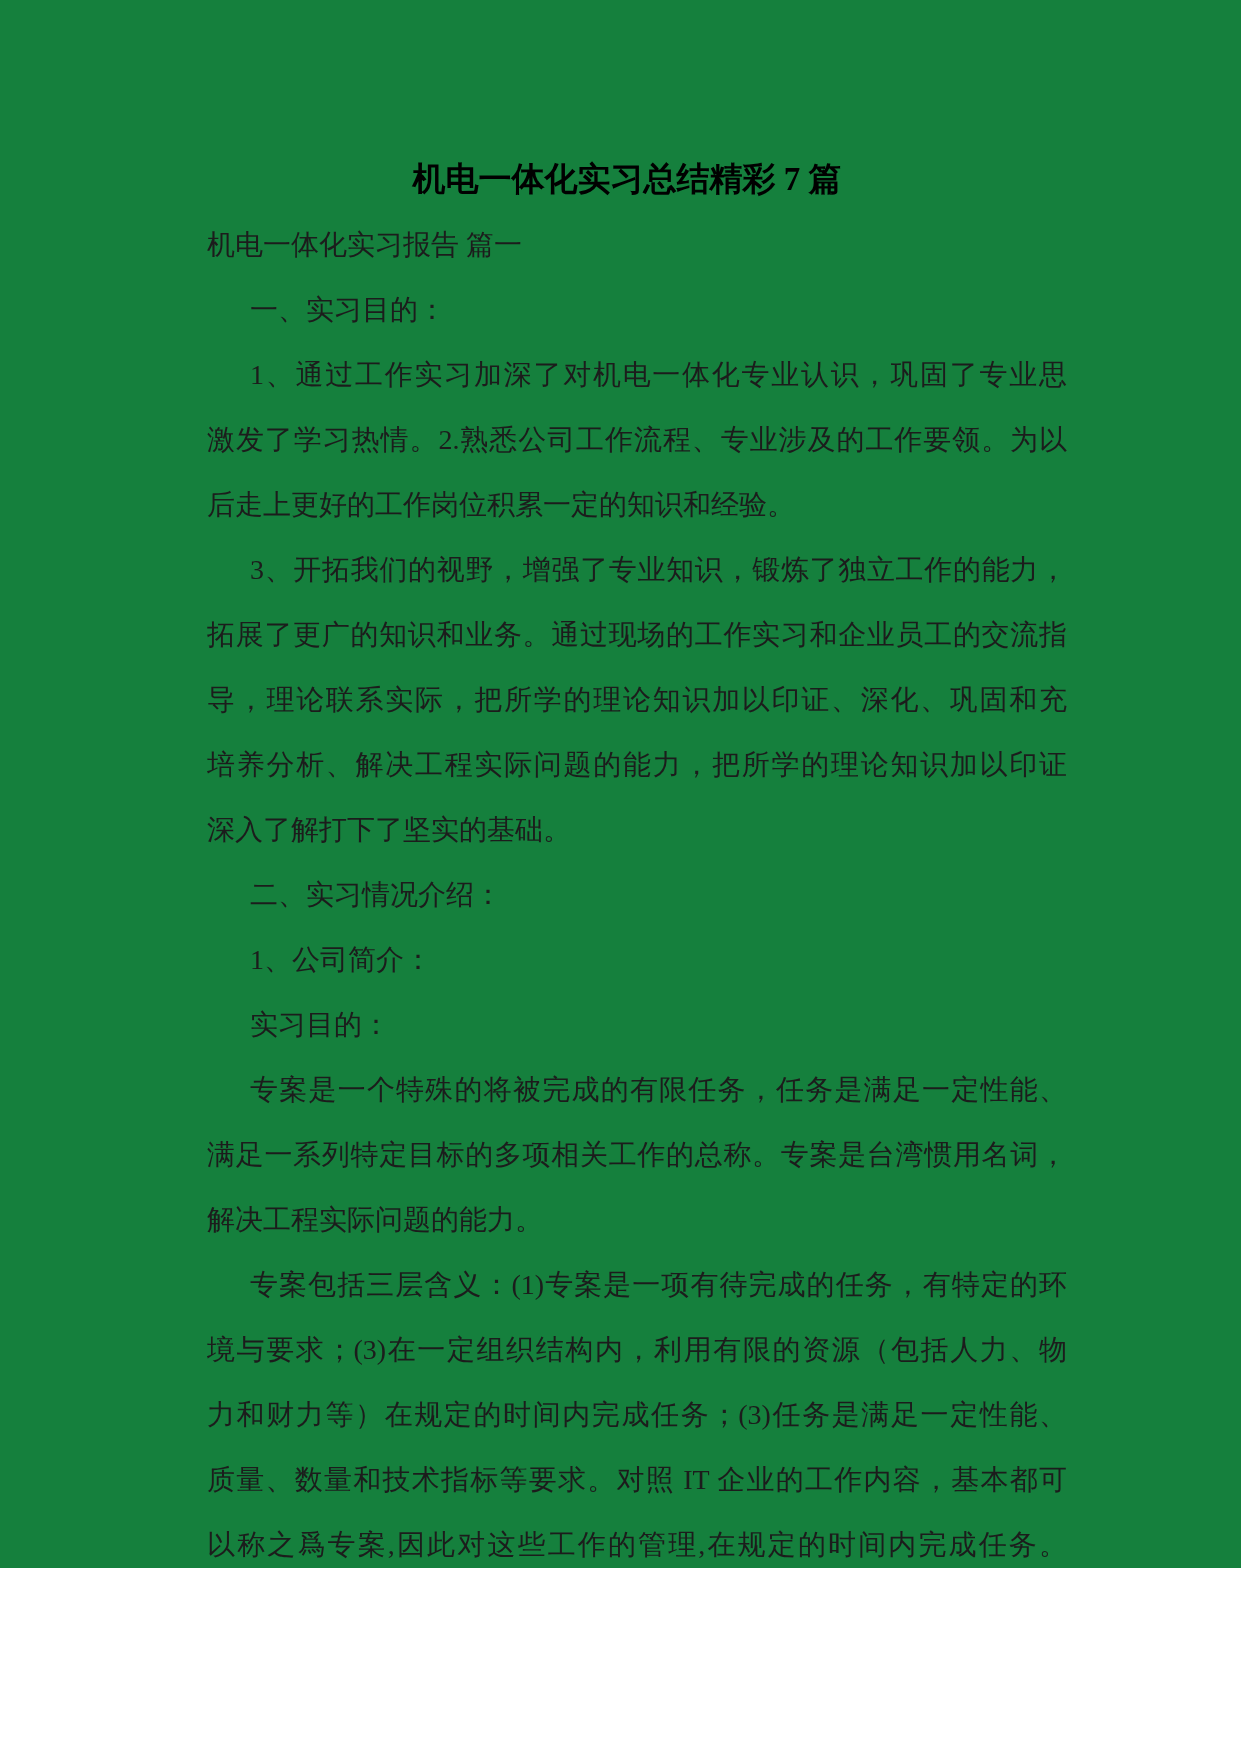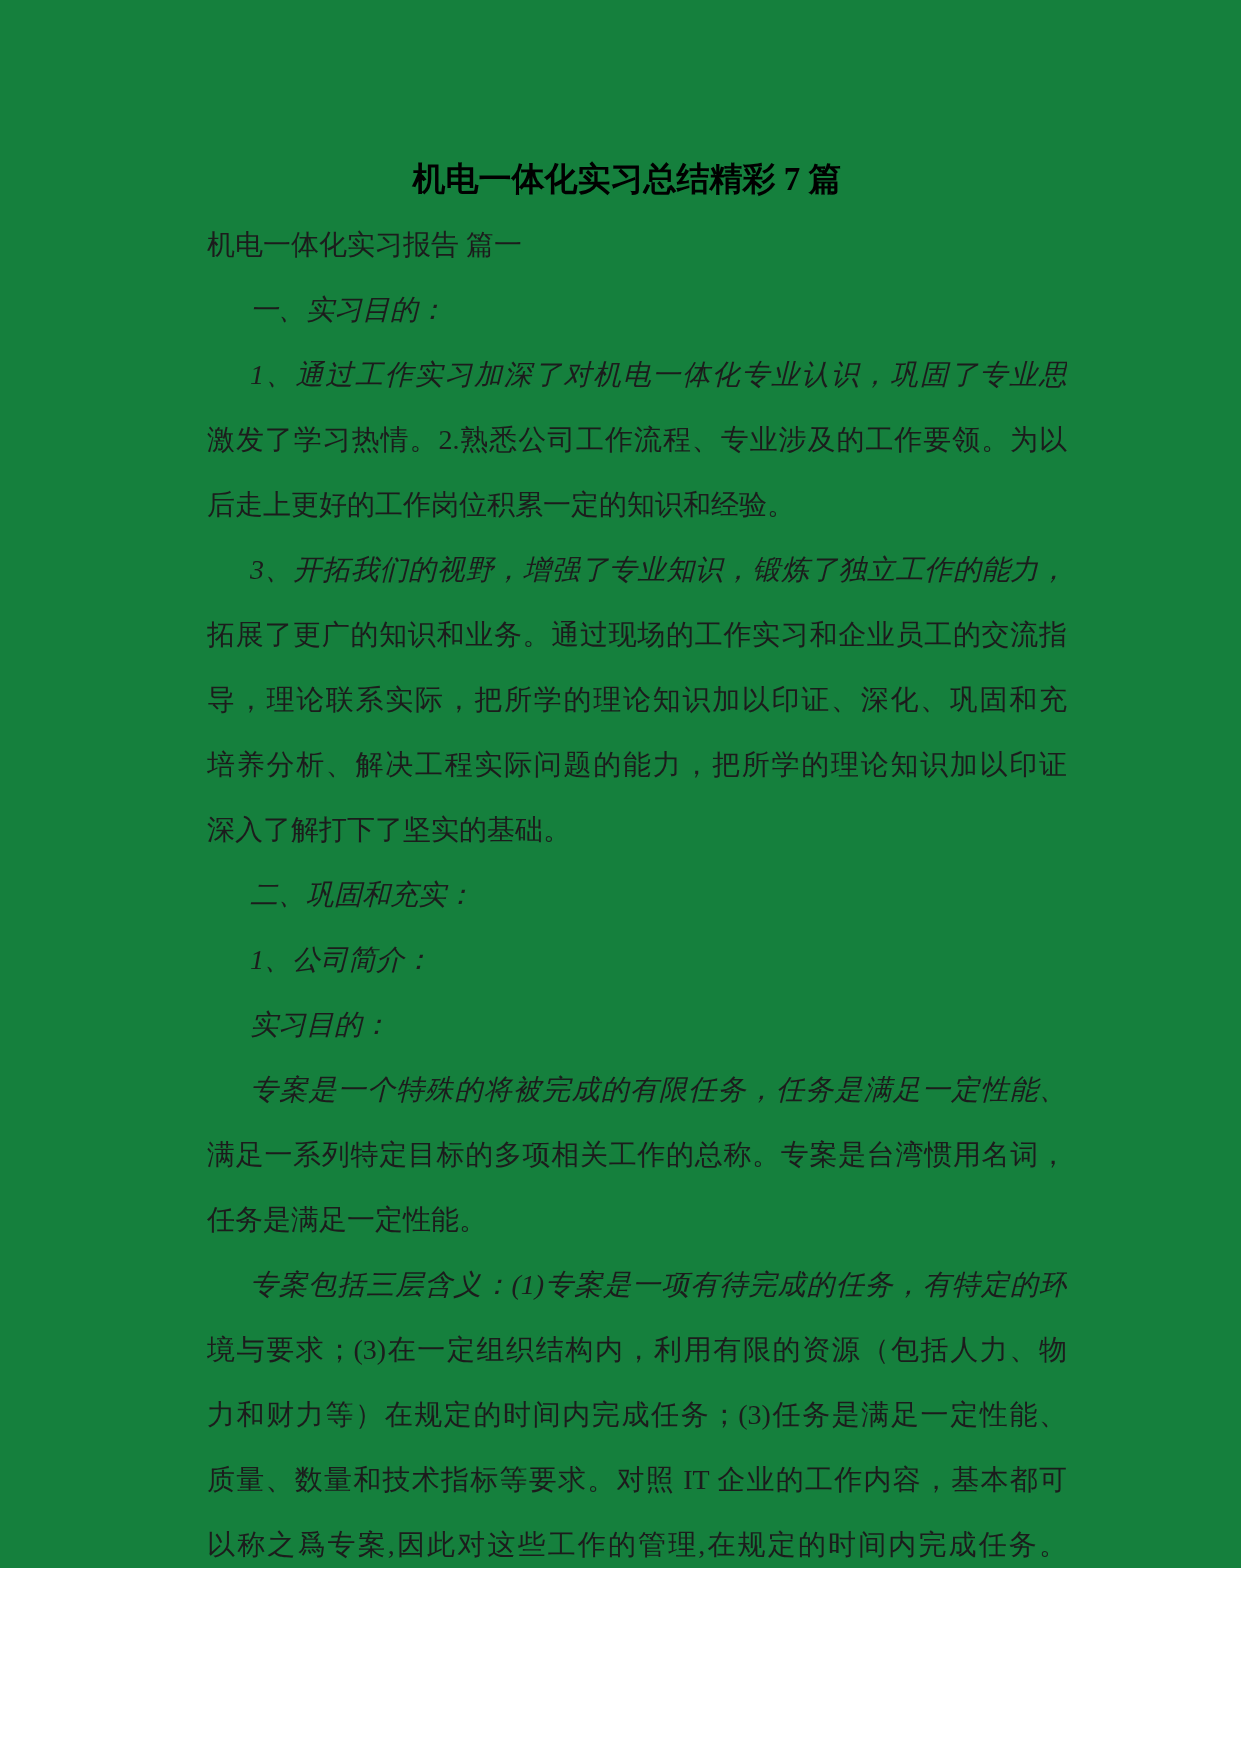--- a/index.html
+++ b/index.html
@@ -36,21 +36,20 @@
     font-size: 28px;
     line-height: 65px;
     height: 65px;
     overflow: hidden;
     text-align: left;
     color: #1c1c1c;
     margin-left: 20px;
   }
   .doc-body .line.indent {
     text-indent: 43px;
-    font-style: italic;
   }
   .doc-body .line.fill {
     text-align: justify;
     text-align-last: justify;
   }
 </style>
 </head>
 <body>
 
 <div class="page">
@@ -59,25 +58,25 @@
       <div class="line">机电一体化实习报告 篇一</div>
       <div class="line indent">一、实习目的：</div>
       <div class="line indent fill">1、通过工作实习加深了对机电一体化专业认识，巩固了专业思想，</div>
       <div class="line fill">激发了学习热情。2.熟悉公司工作流程、专业涉及的工作要领。为以</div>
       <div class="line">后走上更好的工作岗位积累一定的知识和经验。</div>
       <div class="line indent fill">3、开拓我们的视野，增强了专业知识，锻炼了独立工作的能力，</div>
       <div class="line fill">拓展了更广的知识和业务。通过现场的工作实习和企业员工的交流指</div>
       <div class="line fill">导，理论联系实际，把所学的理论知识加以印证、深化、巩固和充实，</div>
       <div class="line fill">培养分析、解决工程实际问题的能力，把所学的理论知识加以印证</div>
       <div class="line">深入了解打下了坚实的基础。</div>
-      <div class="line indent">二、巩固和充实：</div>
+      <div class="line indent">二、实习情况介绍：</div>
       <div class="line indent">1、公司简介：</div>
       <div class="line indent">实习目的：</div>
       <div class="line indent fill">专案是一个特殊的将被完成的有限任务，任务是满足一定性能、</div>
       <div class="line fill">满足一系列特定目标的多项相关工作的总称。专案是台湾惯用名词，</div>
-      <div class="line">任务是满足一定性能。</div>
+      <div class="line">解决工程实际问题的能力。</div>
       <div class="line indent fill">专案包括三层含义：(1)专案是一项有待完成的任务，有特定的环</div>
       <div class="line fill">境与要求；(3)在一定组织结构内，利用有限的资源（包括人力、物</div>
       <div class="line fill">力和财力等）在规定的时间内完成任务；(3)任务是满足一定性能、</div>
       <div class="line fill">质量、数量和技术指标等要求。对照 IT 企业的工作内容，基本都可</div>
       <div class="line fill">以称之爲专案,因此对这些工作的管理,在规定的时间内完成任务。</div>
     </div>
 </div>
 
 </body></html>

